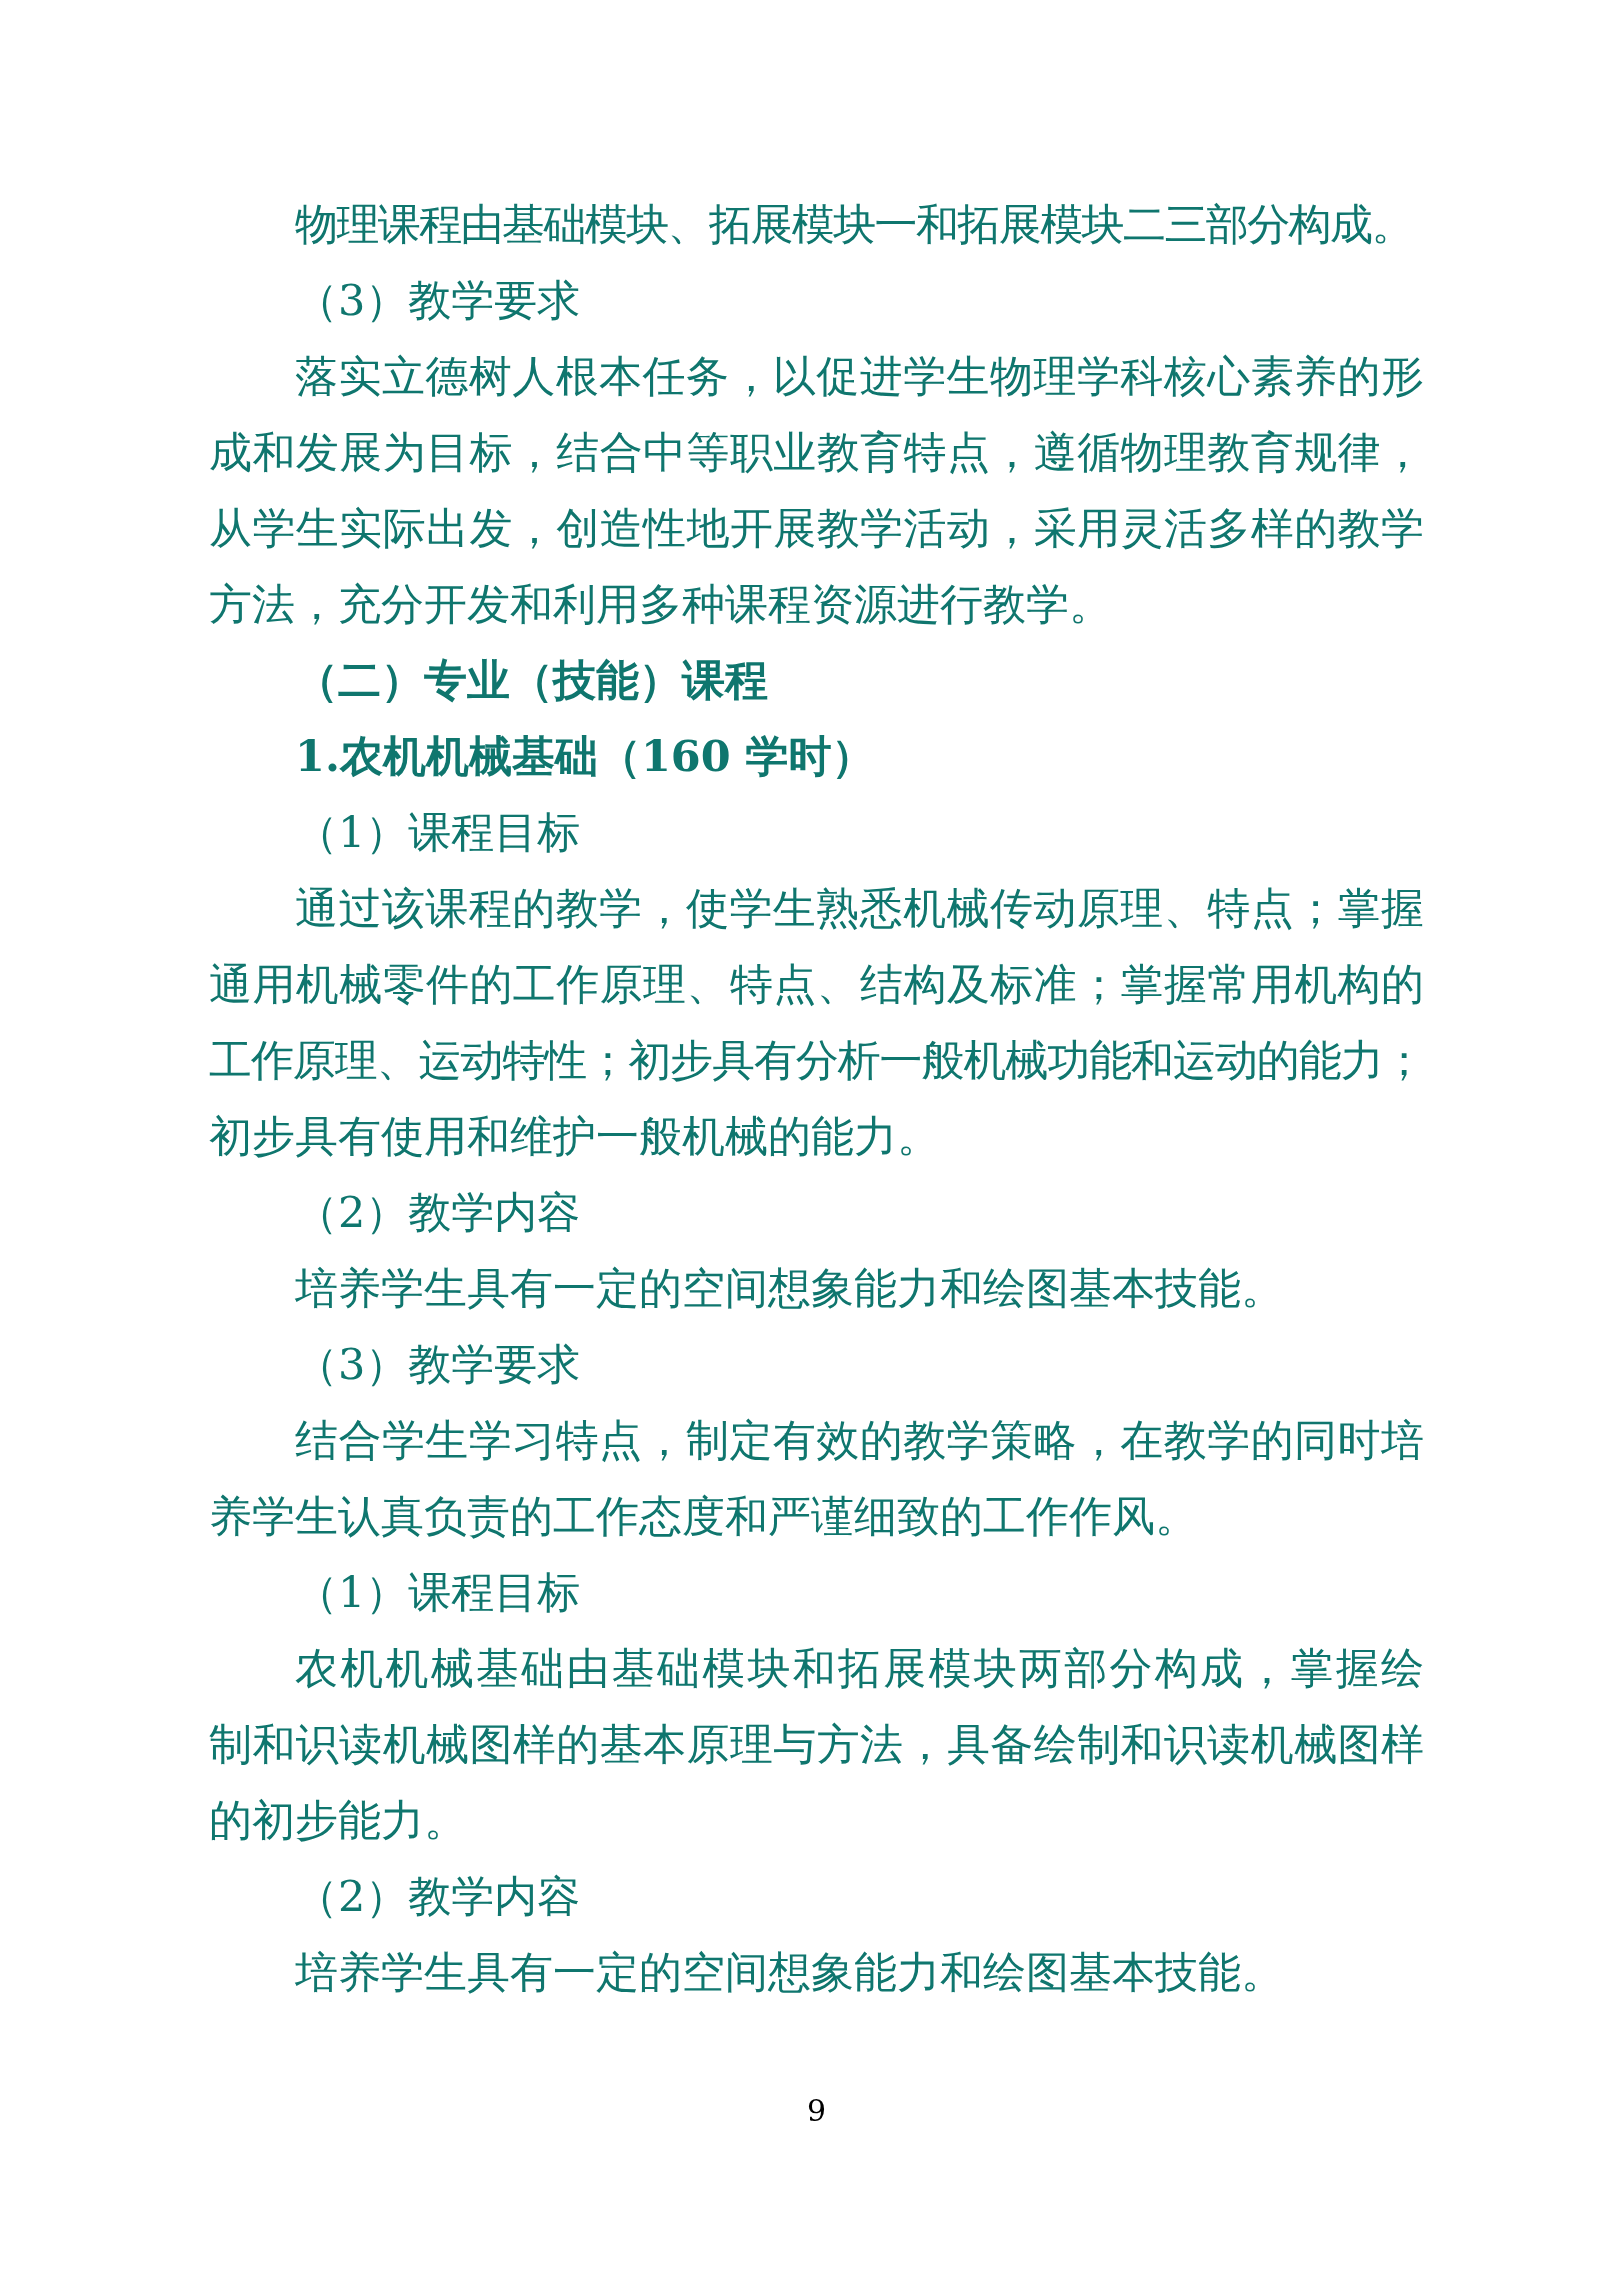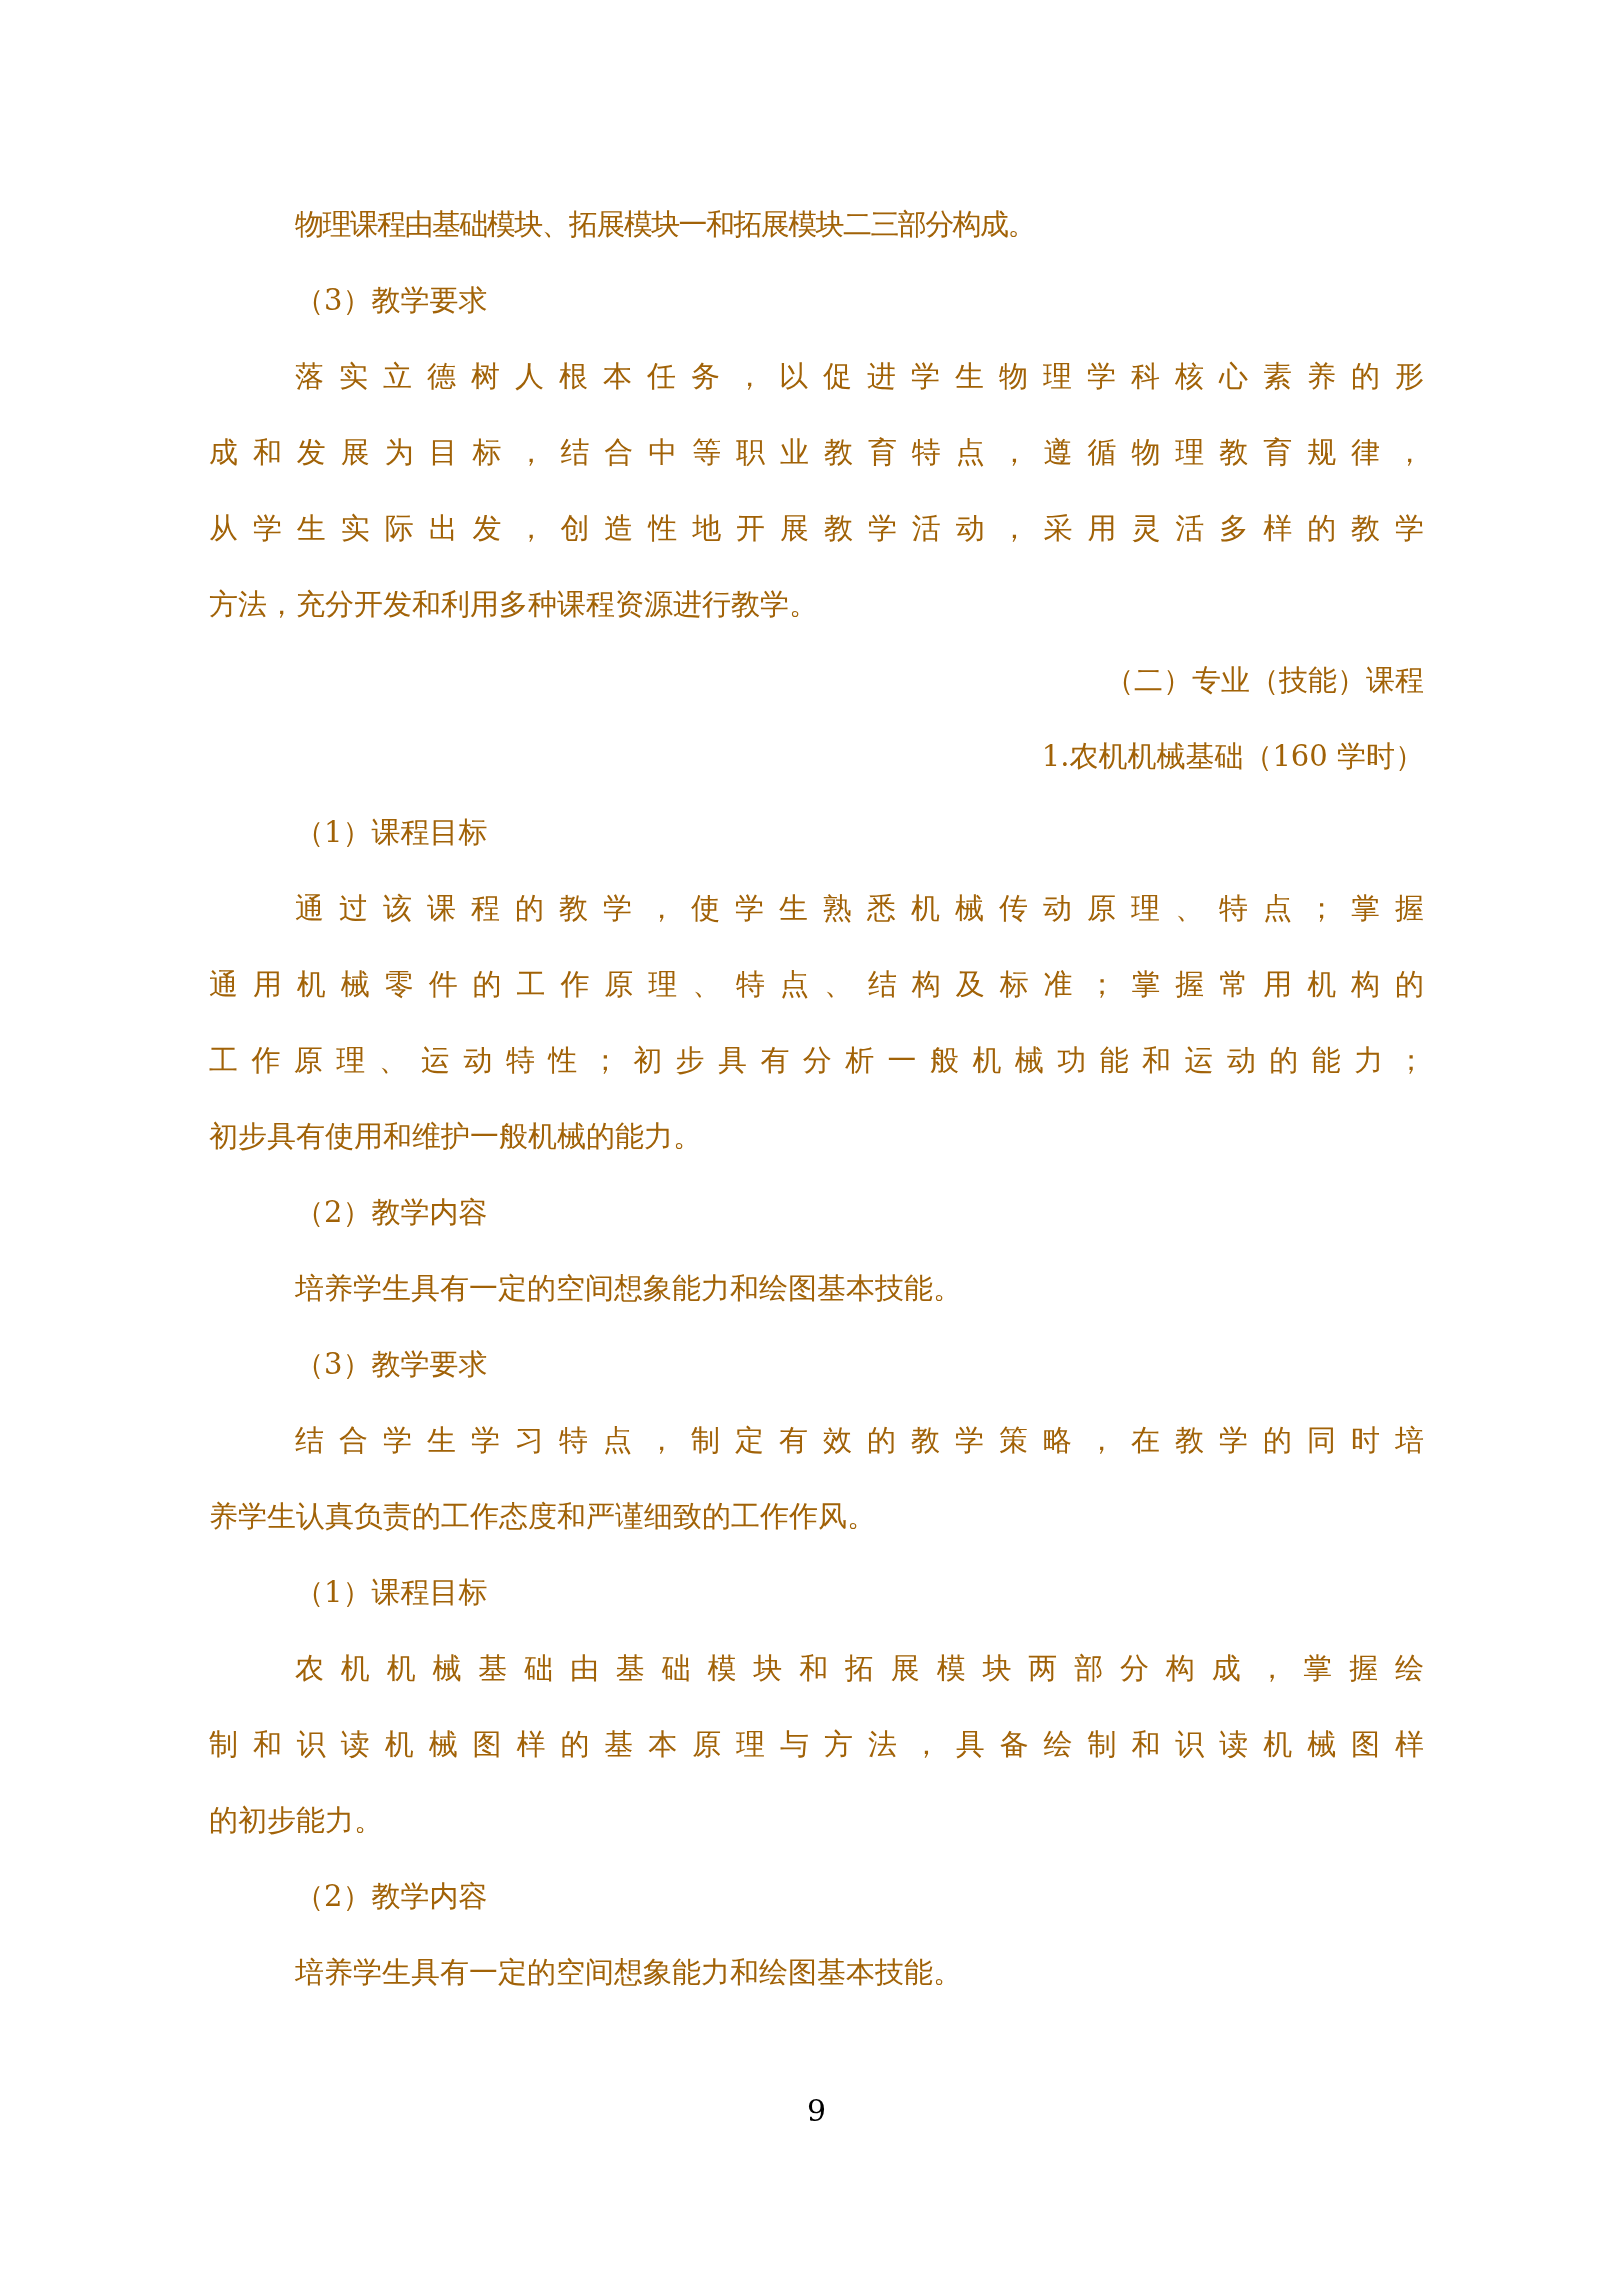--- a/index.html
+++ b/index.html
@@ -18,27 +18,27 @@
   }
   .textblock {
     position: absolute;
     left: 209px;
     top: 186px;
     width: 1215px;
   }
   .line {
     height: 76px;
     line-height: 76px;
-    font-size: 29px;
-    color: #a16207;
+    font-size: 43px;
+    color: #0f766e;
     white-space: nowrap;
     overflow: visible;
   }
   .indent { padding-left: 86px; }
-  .bold { font-weight: 400; text-align: right; }
+  .bold { font-weight: 700; }
   .tight { letter-spacing: -1.6px; }
   .just {
     white-space: normal;
     text-align: justify;
     text-align-last: justify;
     -moz-text-align-last: justify;
     text-justify: inter-character;
   }
   .page-number {
     position: absolute;

